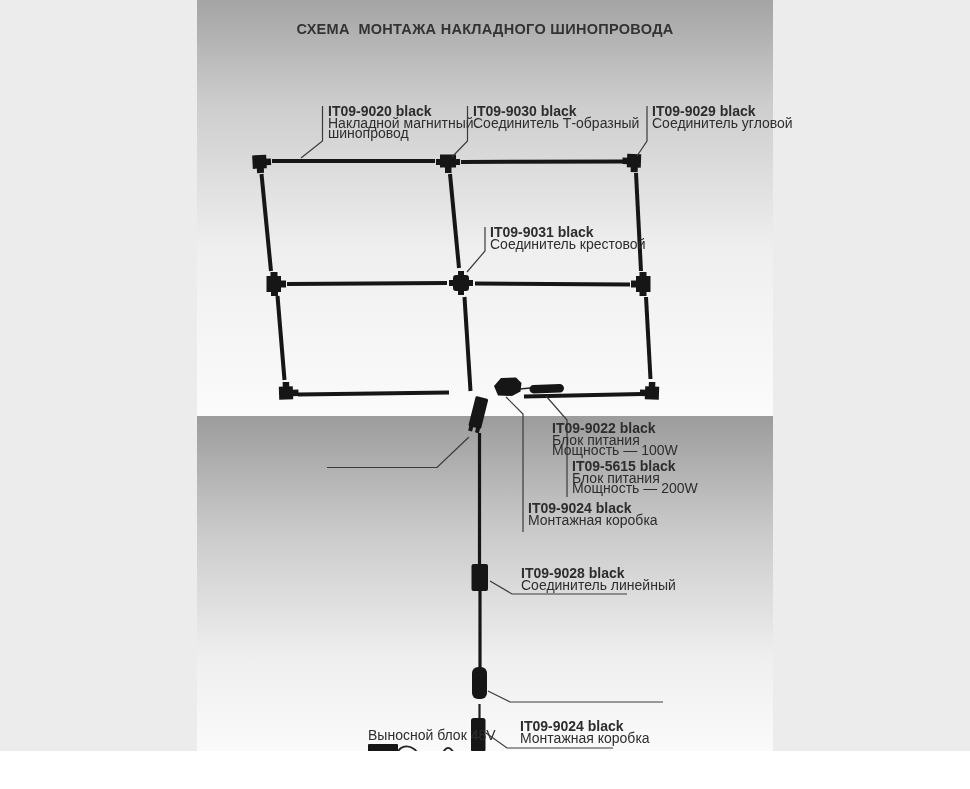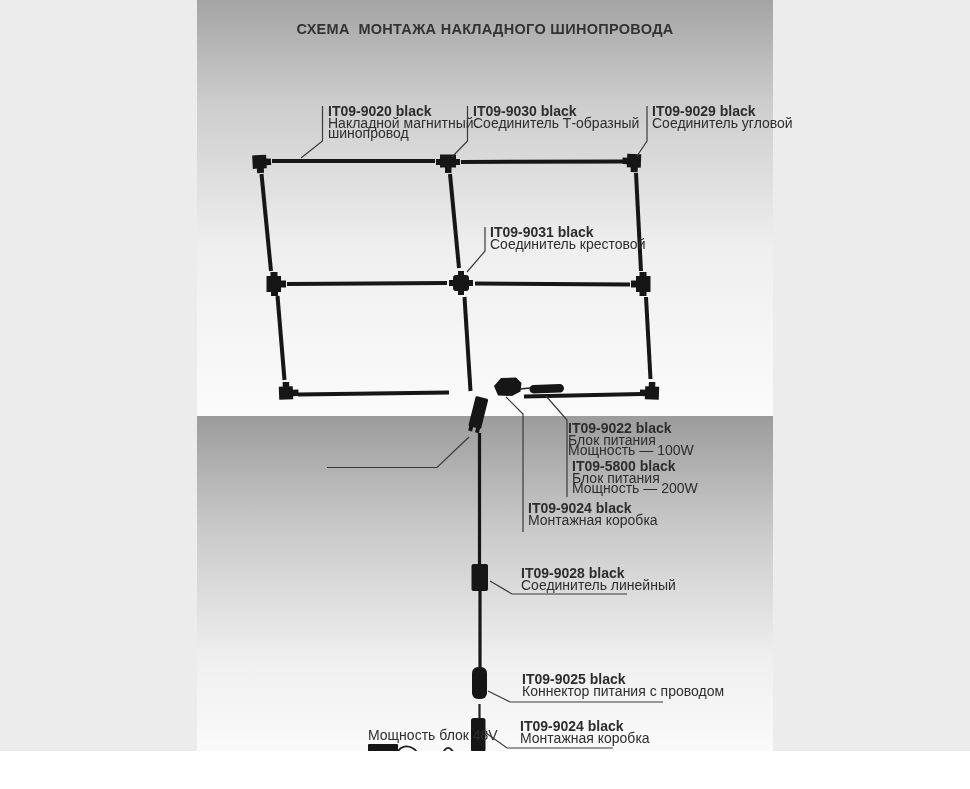--- a/index.html
+++ b/index.html
@@ -169,49 +169,45 @@
     <div class="code">IT09-9029 black</div>
     <div class="desc">Соединитель угловой</div>
   </div>
 
   <div class="lbl" style="left:490px;top:227px">
     <div class="code">IT09-9031 black</div>
     <div class="desc">Соединитель крестовой</div>
   </div>
 
 
-  <div class="lbl" style="left:568px;top:423px">
+  <div class="lbl" style="left:552px;top:423px">
     <div class="code">IT09-9022 black</div>
     <div class="desc">Блок питания
 Мощность — 100W</div>
   </div>
 
   <div class="lbl" style="left:572px;top:461px">
-    <div class="code">IT09-5800 black</div>
+    <div class="code">IT09-5615 black</div>
     <div class="desc">Блок питания
 Мощность — 200W</div>
   </div>
 
   <div class="lbl" style="left:528px;top:503px">
     <div class="code">IT09-9024 black</div>
     <div class="desc">Монтажная коробка</div>
   </div>
 
   <div class="lbl" style="left:521px;top:568px">
     <div class="code">IT09-9028 black</div>
     <div class="desc">Соединитель линейный</div>
   </div>
 
-  <div class="lbl" style="left:522px;top:674px">
-    <div class="code">IT09-9025 black</div>
-    <div class="desc">Коннектор питания с проводом</div>
-  </div>
 
   <div class="lbl" style="left:520px;top:721px">
     <div class="code">IT09-9024 black</div>
     <div class="desc">Монтажная коробка</div>
   </div>
 
   <div class="lbl plain" style="left:368px;top:730px">
-    <div class="desc">Мощность блок 48V</div>
+    <div class="desc">Выносной блок 48V</div>
   </div>
 
 </div>
 
 </body></html>

